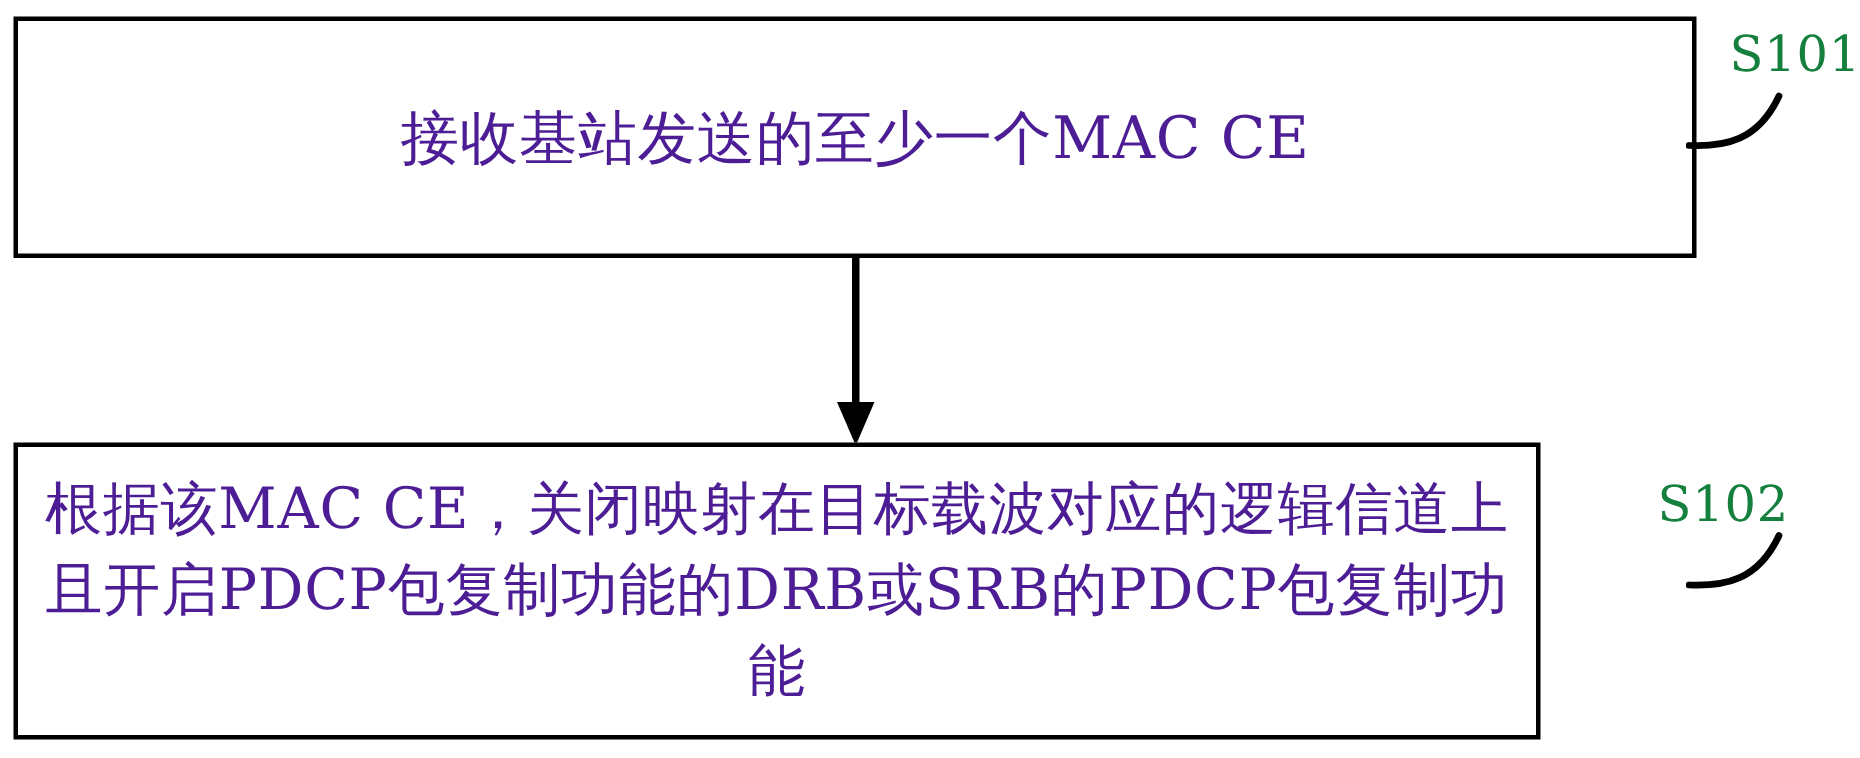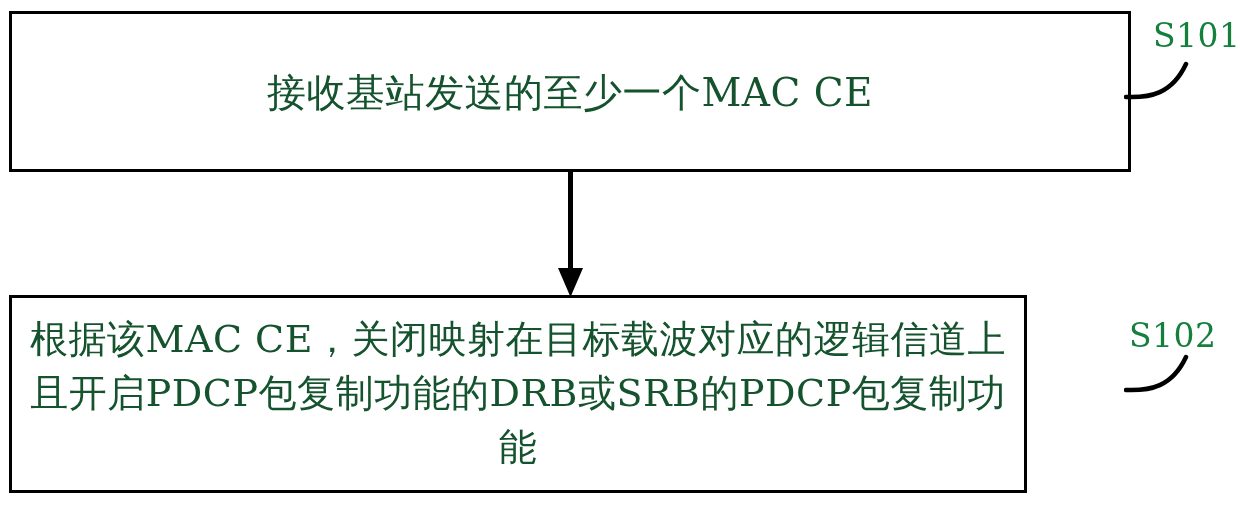--- a/index.html
+++ b/index.html
@@ -48,21 +48,21 @@
     top: 295px;
     width: 1018px;
     height: 198px;
   }
 
   .box-text {
     font-family: "DejaVu Serif", serif;
     font-size: 38px;
     line-height: 1.42;
     letter-spacing: 0.5px;
-    color: #14532d;
+    color: #4c1d95;
     white-space: pre-line;
     font-weight: 400;
   }
 
   #box-s101 .box-text {
     font-size: 39px;
     margin-top: 2px;
   }
 
   #box-s102 .box-text {
@@ -85,21 +85,21 @@
     position: absolute;
     font-family: "DejaVu Serif", serif;
     font-size: 33px;
     line-height: 1;
     color: #15803d;
     letter-spacing: 0.5px;
     white-space: nowrap;
   }
 
   #label-s101 { left: 1153px; top: 19px; }
-  #label-s102 { left: 1129px; top: 319px; }
+  #label-s102 { left: 1105px; top: 319px; }
 
   
   .leader {
     position: absolute;
     pointer-events: none;
   }
 
   #leader-s101 {
     left: 1124px;
     top: 52px;

